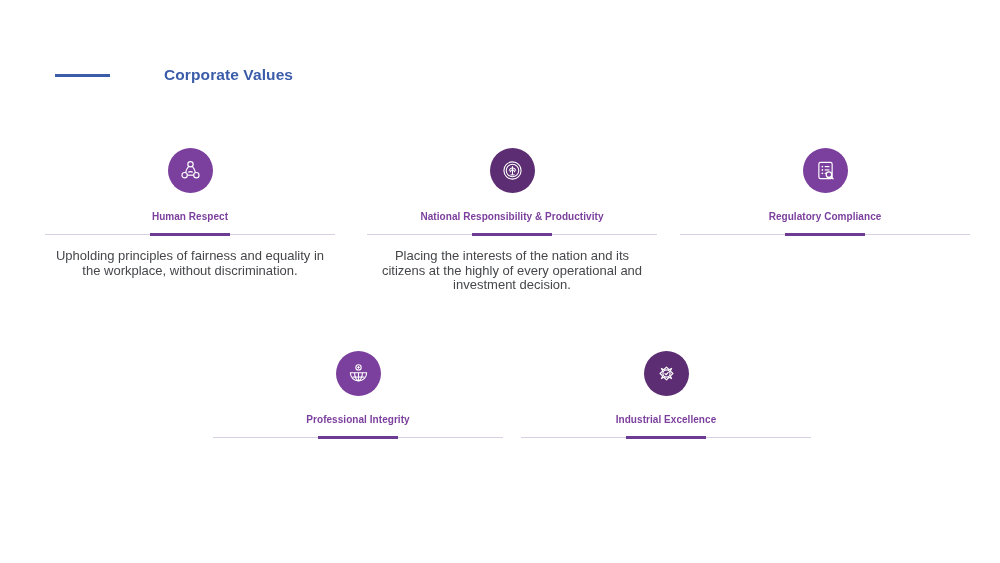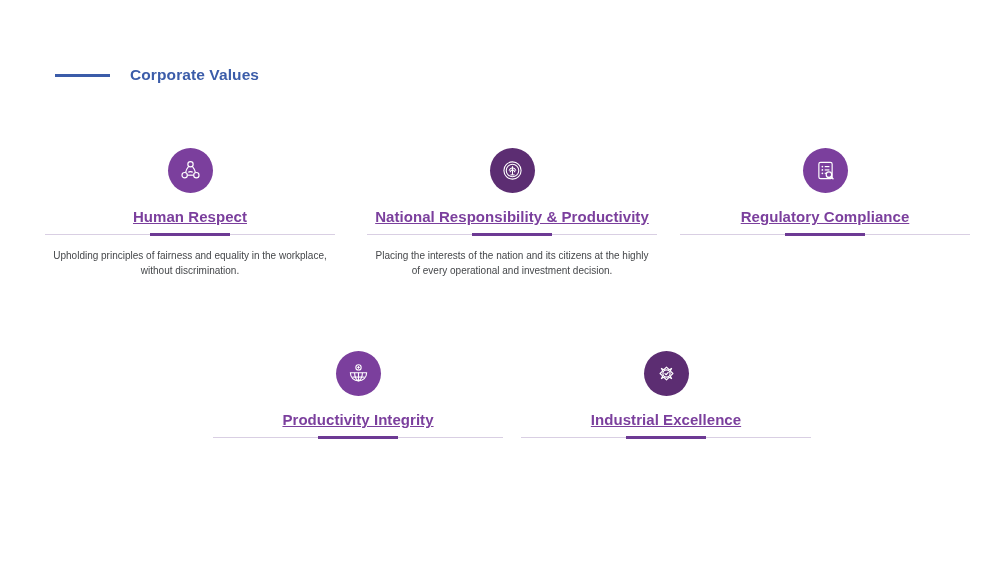--- a/index.html
+++ b/index.html
@@ -17,20 +17,21 @@
   }
 
   
   .header {
     position: absolute;
     left: 55px;
     top: 62px;
     display: flex;
     align-items: center;
     height: 26px;
+    gap: 34px;
   }
   .header-rule {
     width: 55px;
     height: 3px;
     background: #3b5ca9;
     margin-right: 20px;
     flex: 0 0 auto;
   }
   .header-title {
     font-size: 15.5px;
@@ -65,27 +66,26 @@
     border-radius: 50%;
     margin: 0 auto;
     display: flex;
     align-items: center;
     justify-content: center;
   }
   .icon-wrap svg { display: block; }
 
   .card-title {
     margin-top: 17px;
-    font-size: 15px;
+    font-size: 10px;
     font-weight: bold;
     color: #7b3f9d;
     letter-spacing: 0.05px;
     line-height: 14px;
     white-space: nowrap;
-    text-decoration: underline;
   }
 
   .divider {
     margin-top: 8px;
     position: relative;
     height: 5px;
     width: 100%;
   }
   .divider-line {
     position: absolute;
@@ -100,21 +100,21 @@
     left: 50%;
     transform: translateX(-50%);
     top: 1px;
     width: 80px;
     height: 3.4px;
     background: #6d3a94;
   }
 
   .card-desc {
     margin-top: 12px;
-    font-size: 10px;
+    font-size: 13px;
     line-height: 14.5px;
     color: #45474a;
     padding: 0 8px;
   }
 </style>
 </head>
 <body>
 
 <div class="header">
   <div class="header-rule"></div>
@@ -199,21 +199,21 @@
           <path d="M16 6.4 V10" stroke-width="1.2"></path>
           <path d="M14.2 8.2 H17.8" stroke-width="1.2"></path>
           <path d="M5.6 15 H26.4 C26.4 21.2 21.8 25.6 16 25.6 C10.2 25.6 5.6 21.2 5.6 15 Z"></path>
           <path d="M16 15 V25.6"></path>
           <path d="M8.2 20.6 H23.8"></path>
           <path d="M11 15 C11 19.8 12.7 23.6 16 25.6"></path>
           <path d="M21 15 C21 19.8 19.3 23.6 16 25.6"></path>
         </svg>
       </span>
     </div>
-    <div class="card-title">Productivity Integrity</div>
+    <div class="card-title">Professional Integrity</div>
     <div class="divider">
       <div class="divider-line"></div>
       <div class="divider-accent"></div>
     </div>
   </div>
 
   <div class="card r2c2">
     <div class="icon-wrap" style="background:#5c2d72">
       <span>
         <svg width="25" height="25" viewBox="0 0 32 32" fill="none" stroke="#ffffff" stroke-width="1.5">

